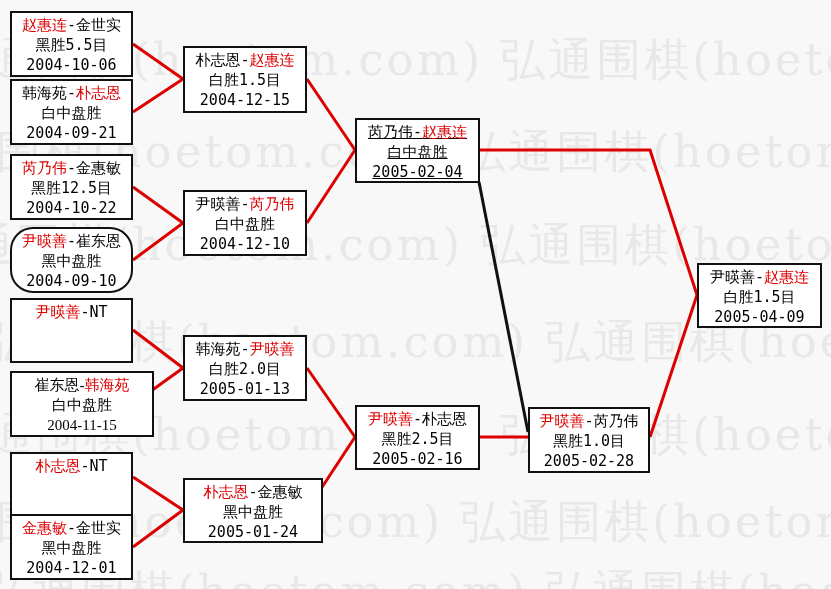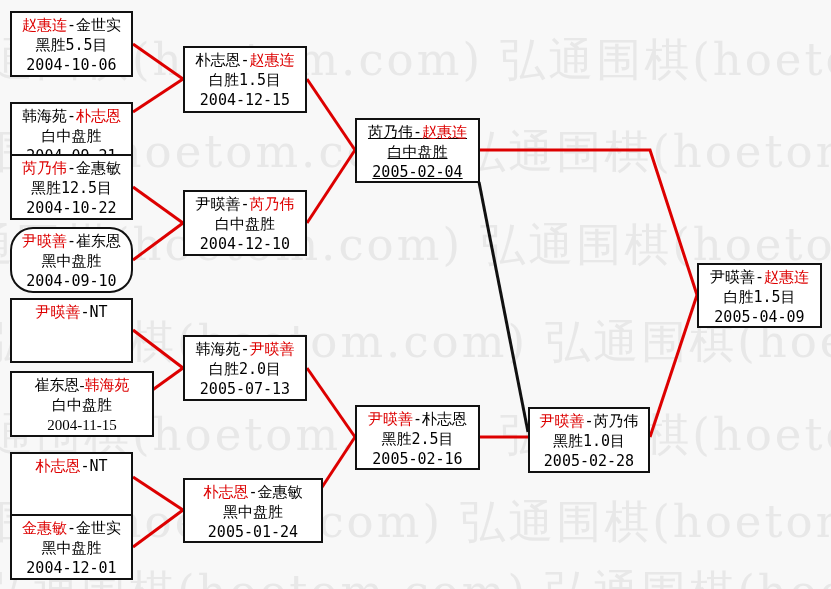--- a/index.html
+++ b/index.html
@@ -35,21 +35,21 @@
     line-height:20px;
     color:#000000;
     padding-top:2px;
   }
   .box .bl{height:20px;overflow:hidden;}
   .name{color:#000000;}
   .win{color:#dd0000;}
 
   
   .b-r1-1{left:10px;top:11px;width:123px;height:66px;}
-  .b-r1-2{left:10px;top:79px;width:123px;height:66px;margin-top:23px;}
+  .b-r1-2{left:10px;top:79px;width:123px;height:66px;}
   .b-r1-3{left:10px;top:154px;width:123px;height:66px;}
   .b-r1-4{left:10px;top:227px;width:123px;height:66px;border-radius:23px;}
   .b-r1-5{left:10px;top:298px;width:123px;height:65px;}
   .b-r1-6{left:10px;top:371px;width:144px;height:66px;font-family:Liberation Serif, serif;}
   .b-r1-7{left:10px;top:452px;width:123px;height:65px;}
   .b-r1-8{left:10px;top:514px;width:123px;height:66px;}
   .b-r2-1{left:183px;top:46px;width:124px;height:67px;}
   .b-r2-2{left:183px;top:190px;width:124px;height:66px;}
   .b-r2-3{left:183px;top:335px;width:124px;height:66px;}
   .b-r2-4{left:183px;top:478px;width:140px;height:65px;}
@@ -141,21 +141,21 @@
     <div class="bl">2004-12-15</div>
   </div>
   <div class="box b-r2-2">
     <div class="bl"><span class="name">尹暎善</span><span>-</span><span class="name win">芮乃伟</span></div>
     <div class="bl">白中盘胜</div>
     <div class="bl">2004-12-10</div>
   </div>
   <div class="box b-r2-3">
     <div class="bl"><span class="name">韩海苑</span><span>-</span><span class="name win">尹暎善</span></div>
     <div class="bl">白胜2.0目</div>
-    <div class="bl">2005-07-13</div>
+    <div class="bl">2005-01-13</div>
   </div>
   <div class="box b-r2-4">
     <div class="bl"><span class="name win">朴志恩</span><span>-</span><span class="name">金惠敏</span></div>
     <div class="bl">黑中盘胜</div>
     <div class="bl">2005-01-24</div>
   </div>
 
   <div class="box b-sf1">
     <div class="bl"><span class="name">芮乃伟</span><span>-</span><span class="name win">赵惠连</span></div>
     <div class="bl">白中盘胜</div>

